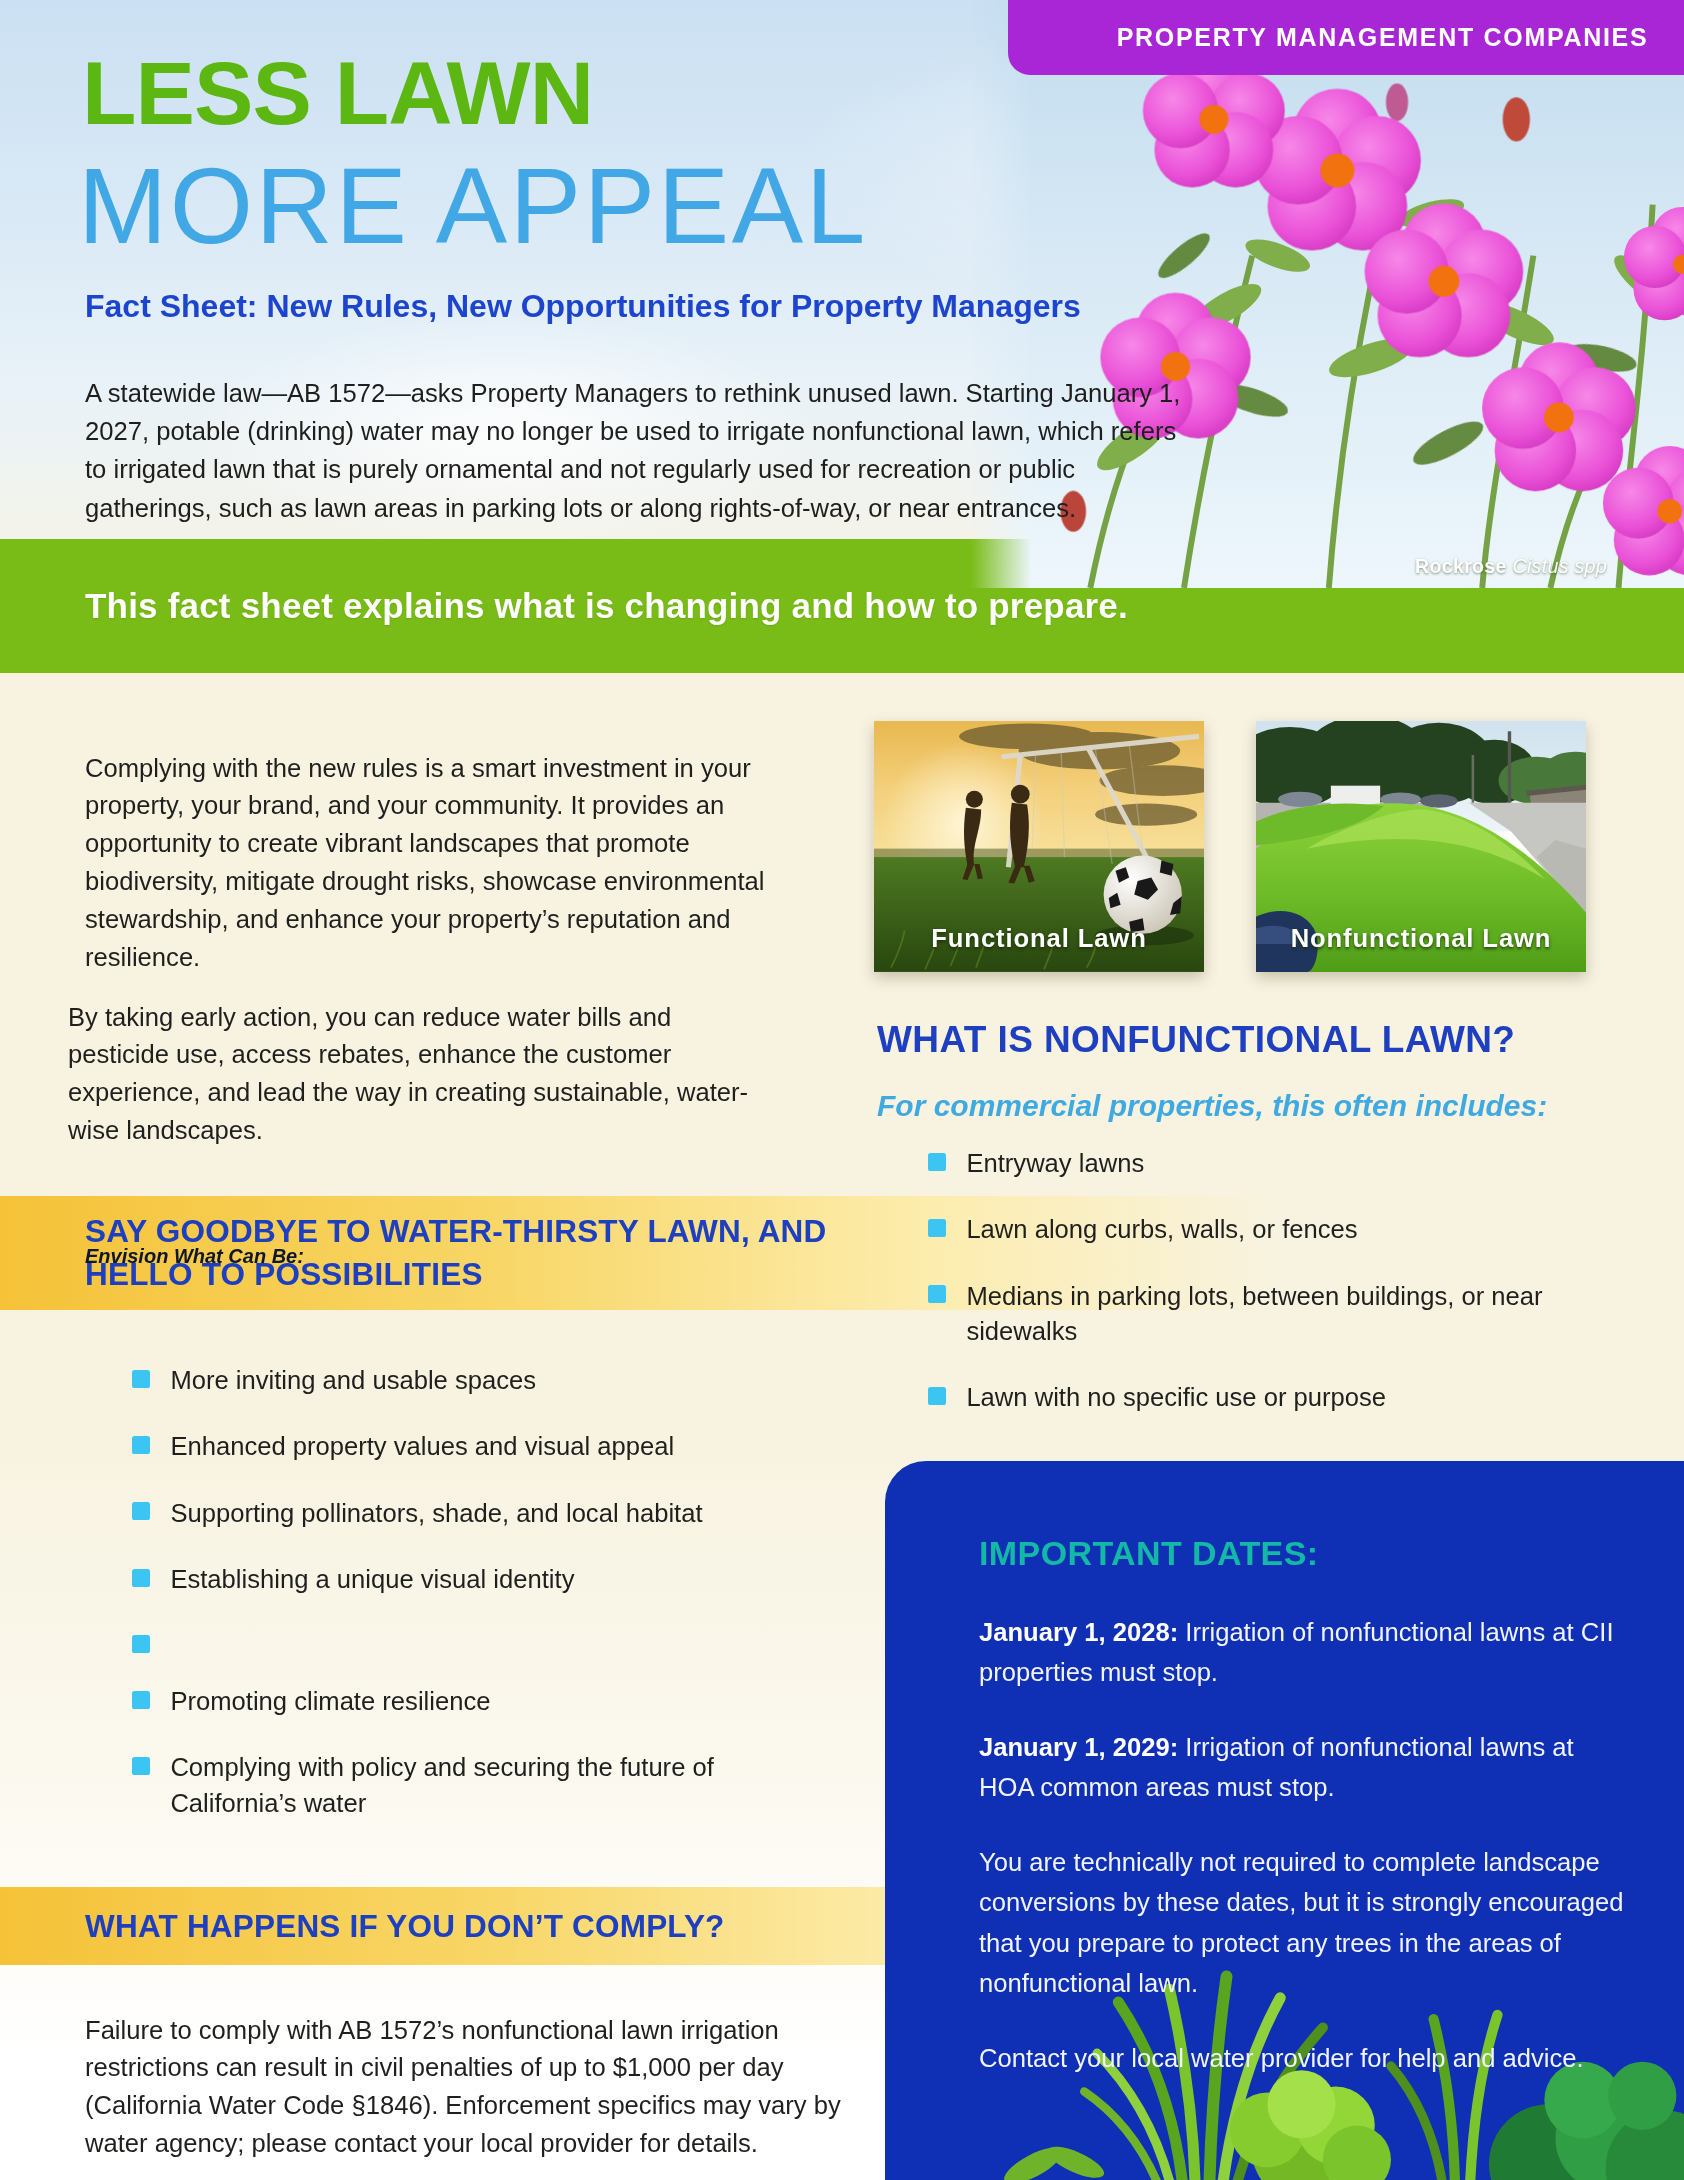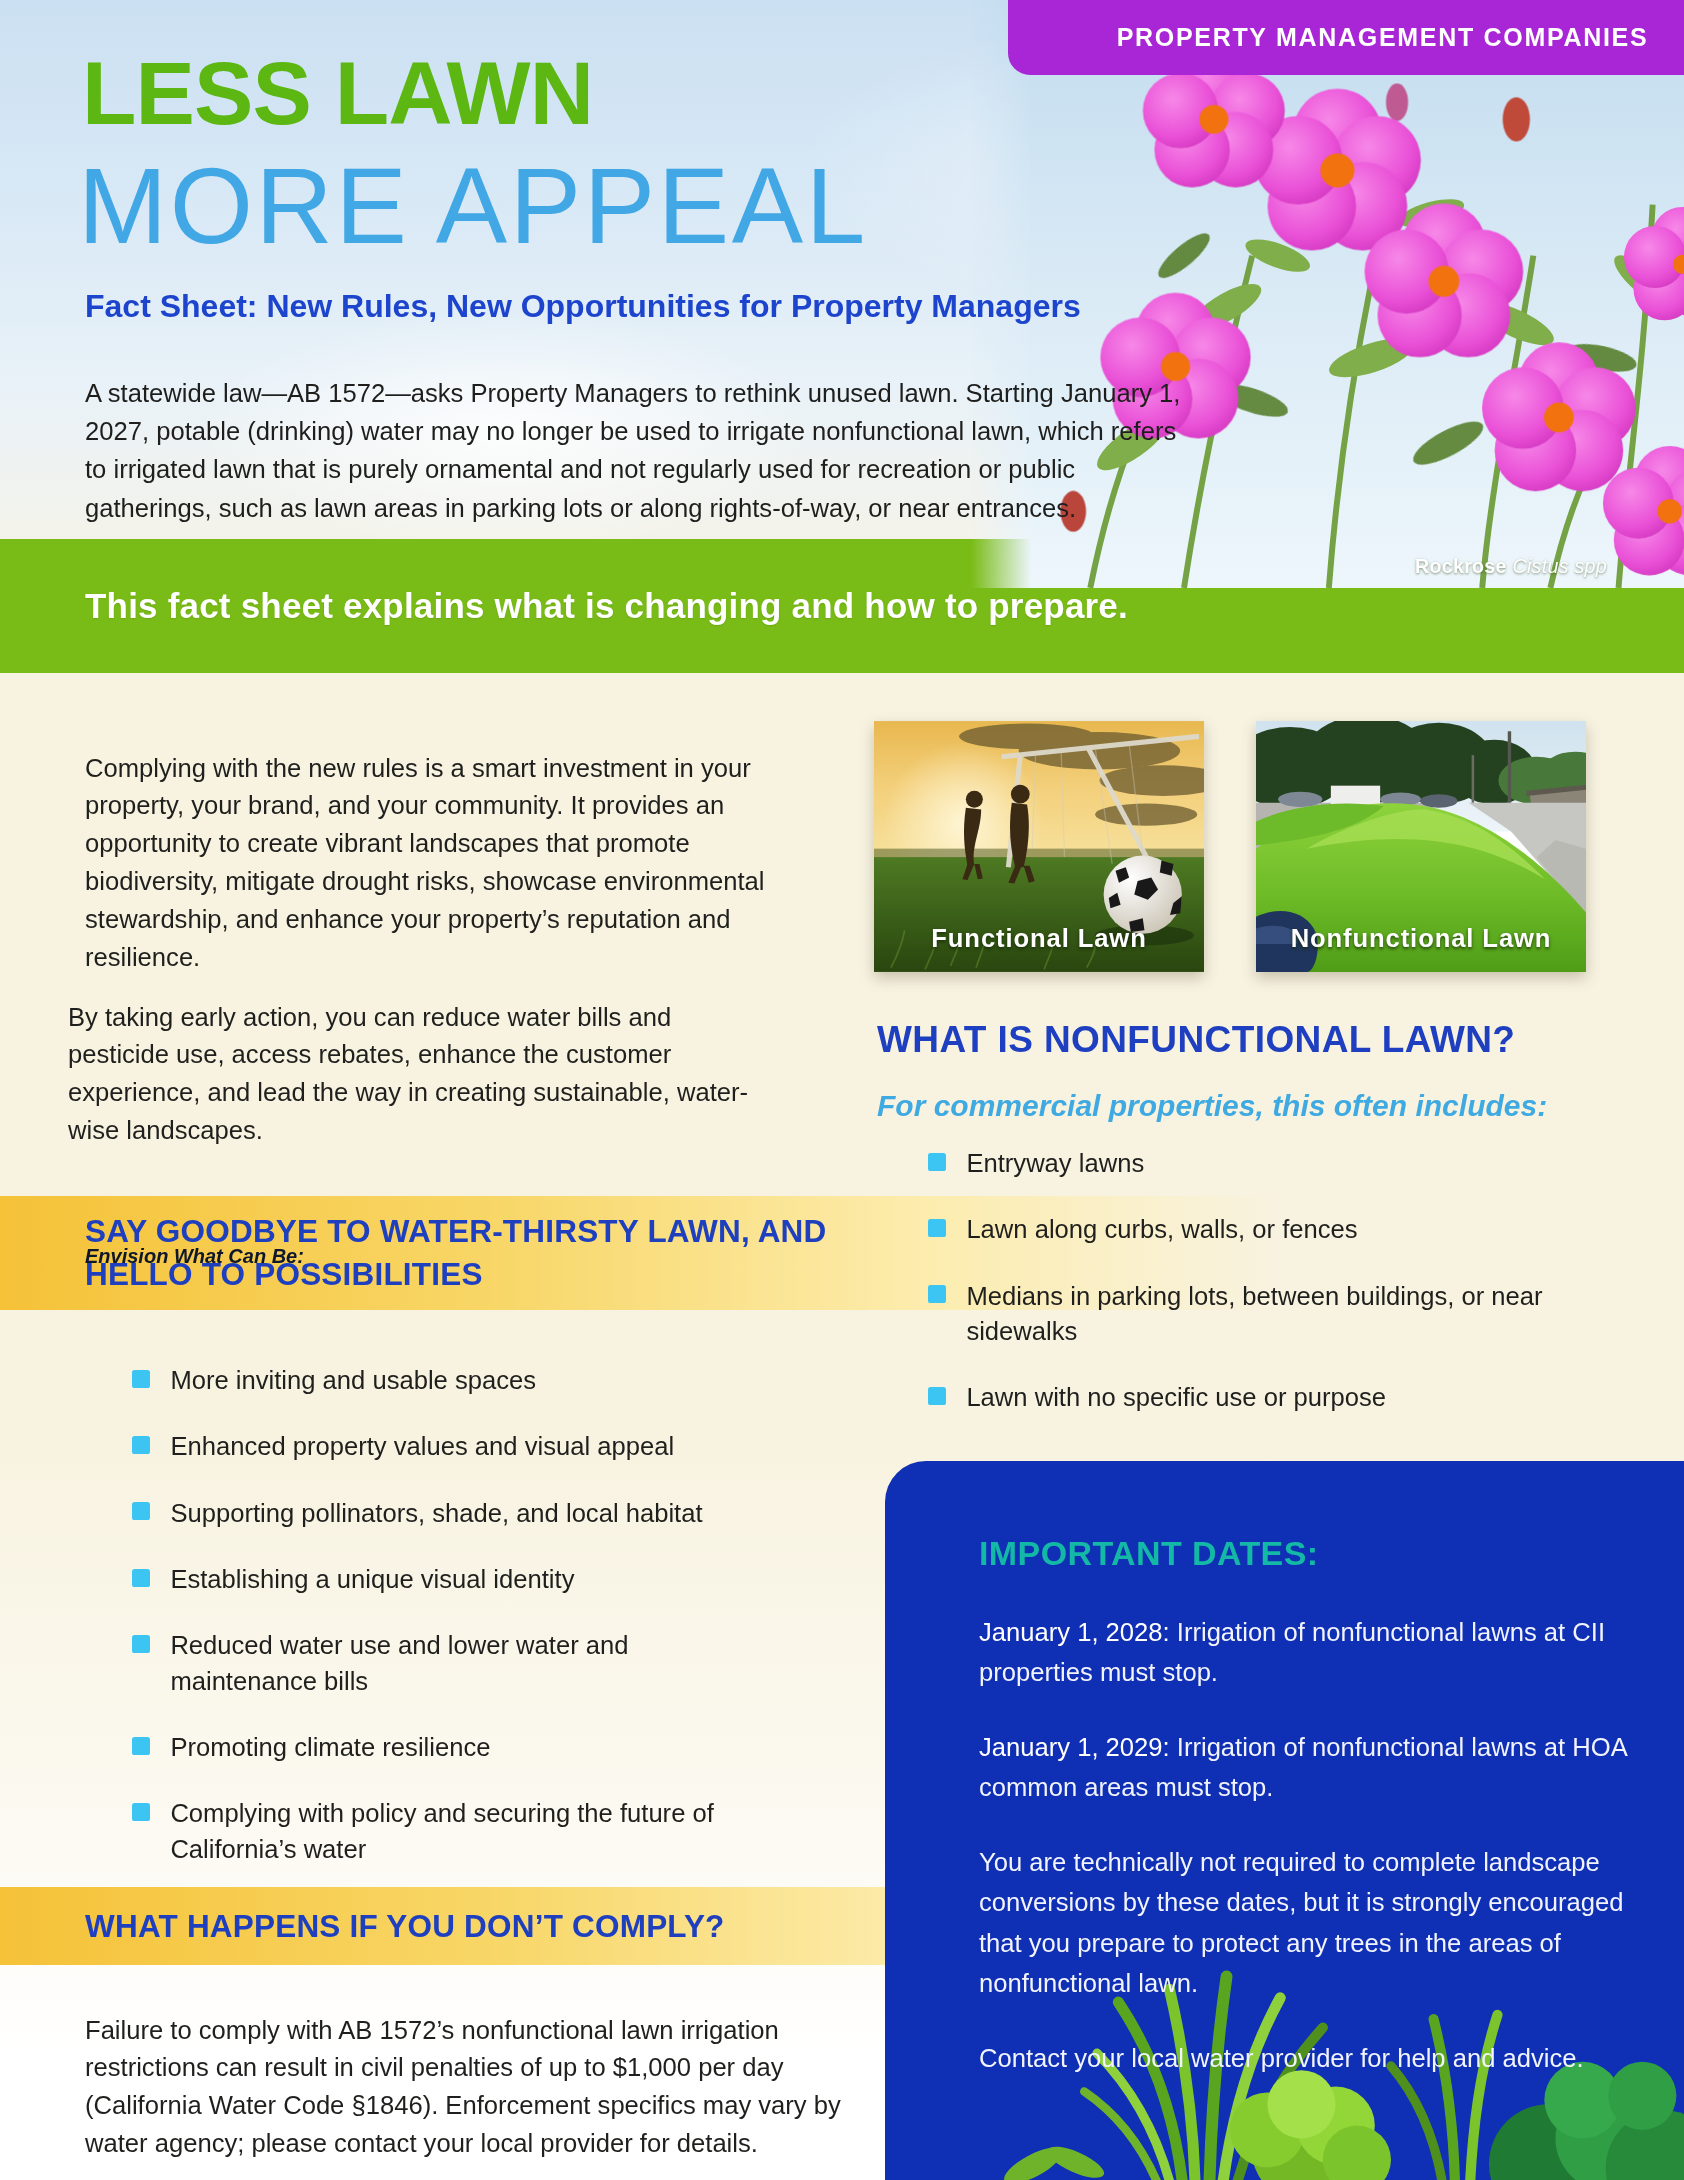--- a/index.html
+++ b/index.html
@@ -118,21 +118,21 @@
   
   .bluebox{
     position:absolute;left:885px;top:1461px;width:800px;height:720px;z-index:2;
     background:#0f2fb4;border-top-left-radius:41px;overflow:hidden;
   }
   .bluebox .inner{position:relative;padding:73px 51px 0 94px;z-index:2;}
   .dates-heading{
     margin:0 0 39px 0;font-size:34px;font-weight:bold;color:#14b8a6;letter-spacing:0.4px;
   }
   .bluebox p{margin:0 0 34px 0;font-size:25.6px;line-height:1.58;color:#f2f4fd;}
-  .bluebox p .dl{font-weight:normal;color:#fff;margin-top:46px;}
+  .bluebox p .dl{font-weight:bold;color:#fff;margin-top:46px;}
   .plants{position:absolute;right:0;bottom:0;z-index:1;}
 </style>
 </head>
 <body>
 
 <div class="page">
 
   <div class="sky"></div>
 
   <div class="flower-photo">
@@ -285,21 +285,20 @@
     <li>
         <span class="sq"></span>
         <span class="txt">Supporting pollinators, shade, and local habitat</span>
       </li>
     <li>
         <span class="sq"></span>
         <span class="txt">Establishing a unique visual identity</span>
       </li>
     <li class="w580">
         <span class="sq"></span>
-        <span class="txt">Reduced water use and lower water and maintenance bills</span>
       </li>
     <li>
         <span class="sq"></span>
         <span class="txt">Promoting climate resilience</span>
       </li>
     <li>
         <span class="sq"></span>
         <span class="txt">Complying with policy and securing the future of California’s water</span>
       </li>
   </ul>

